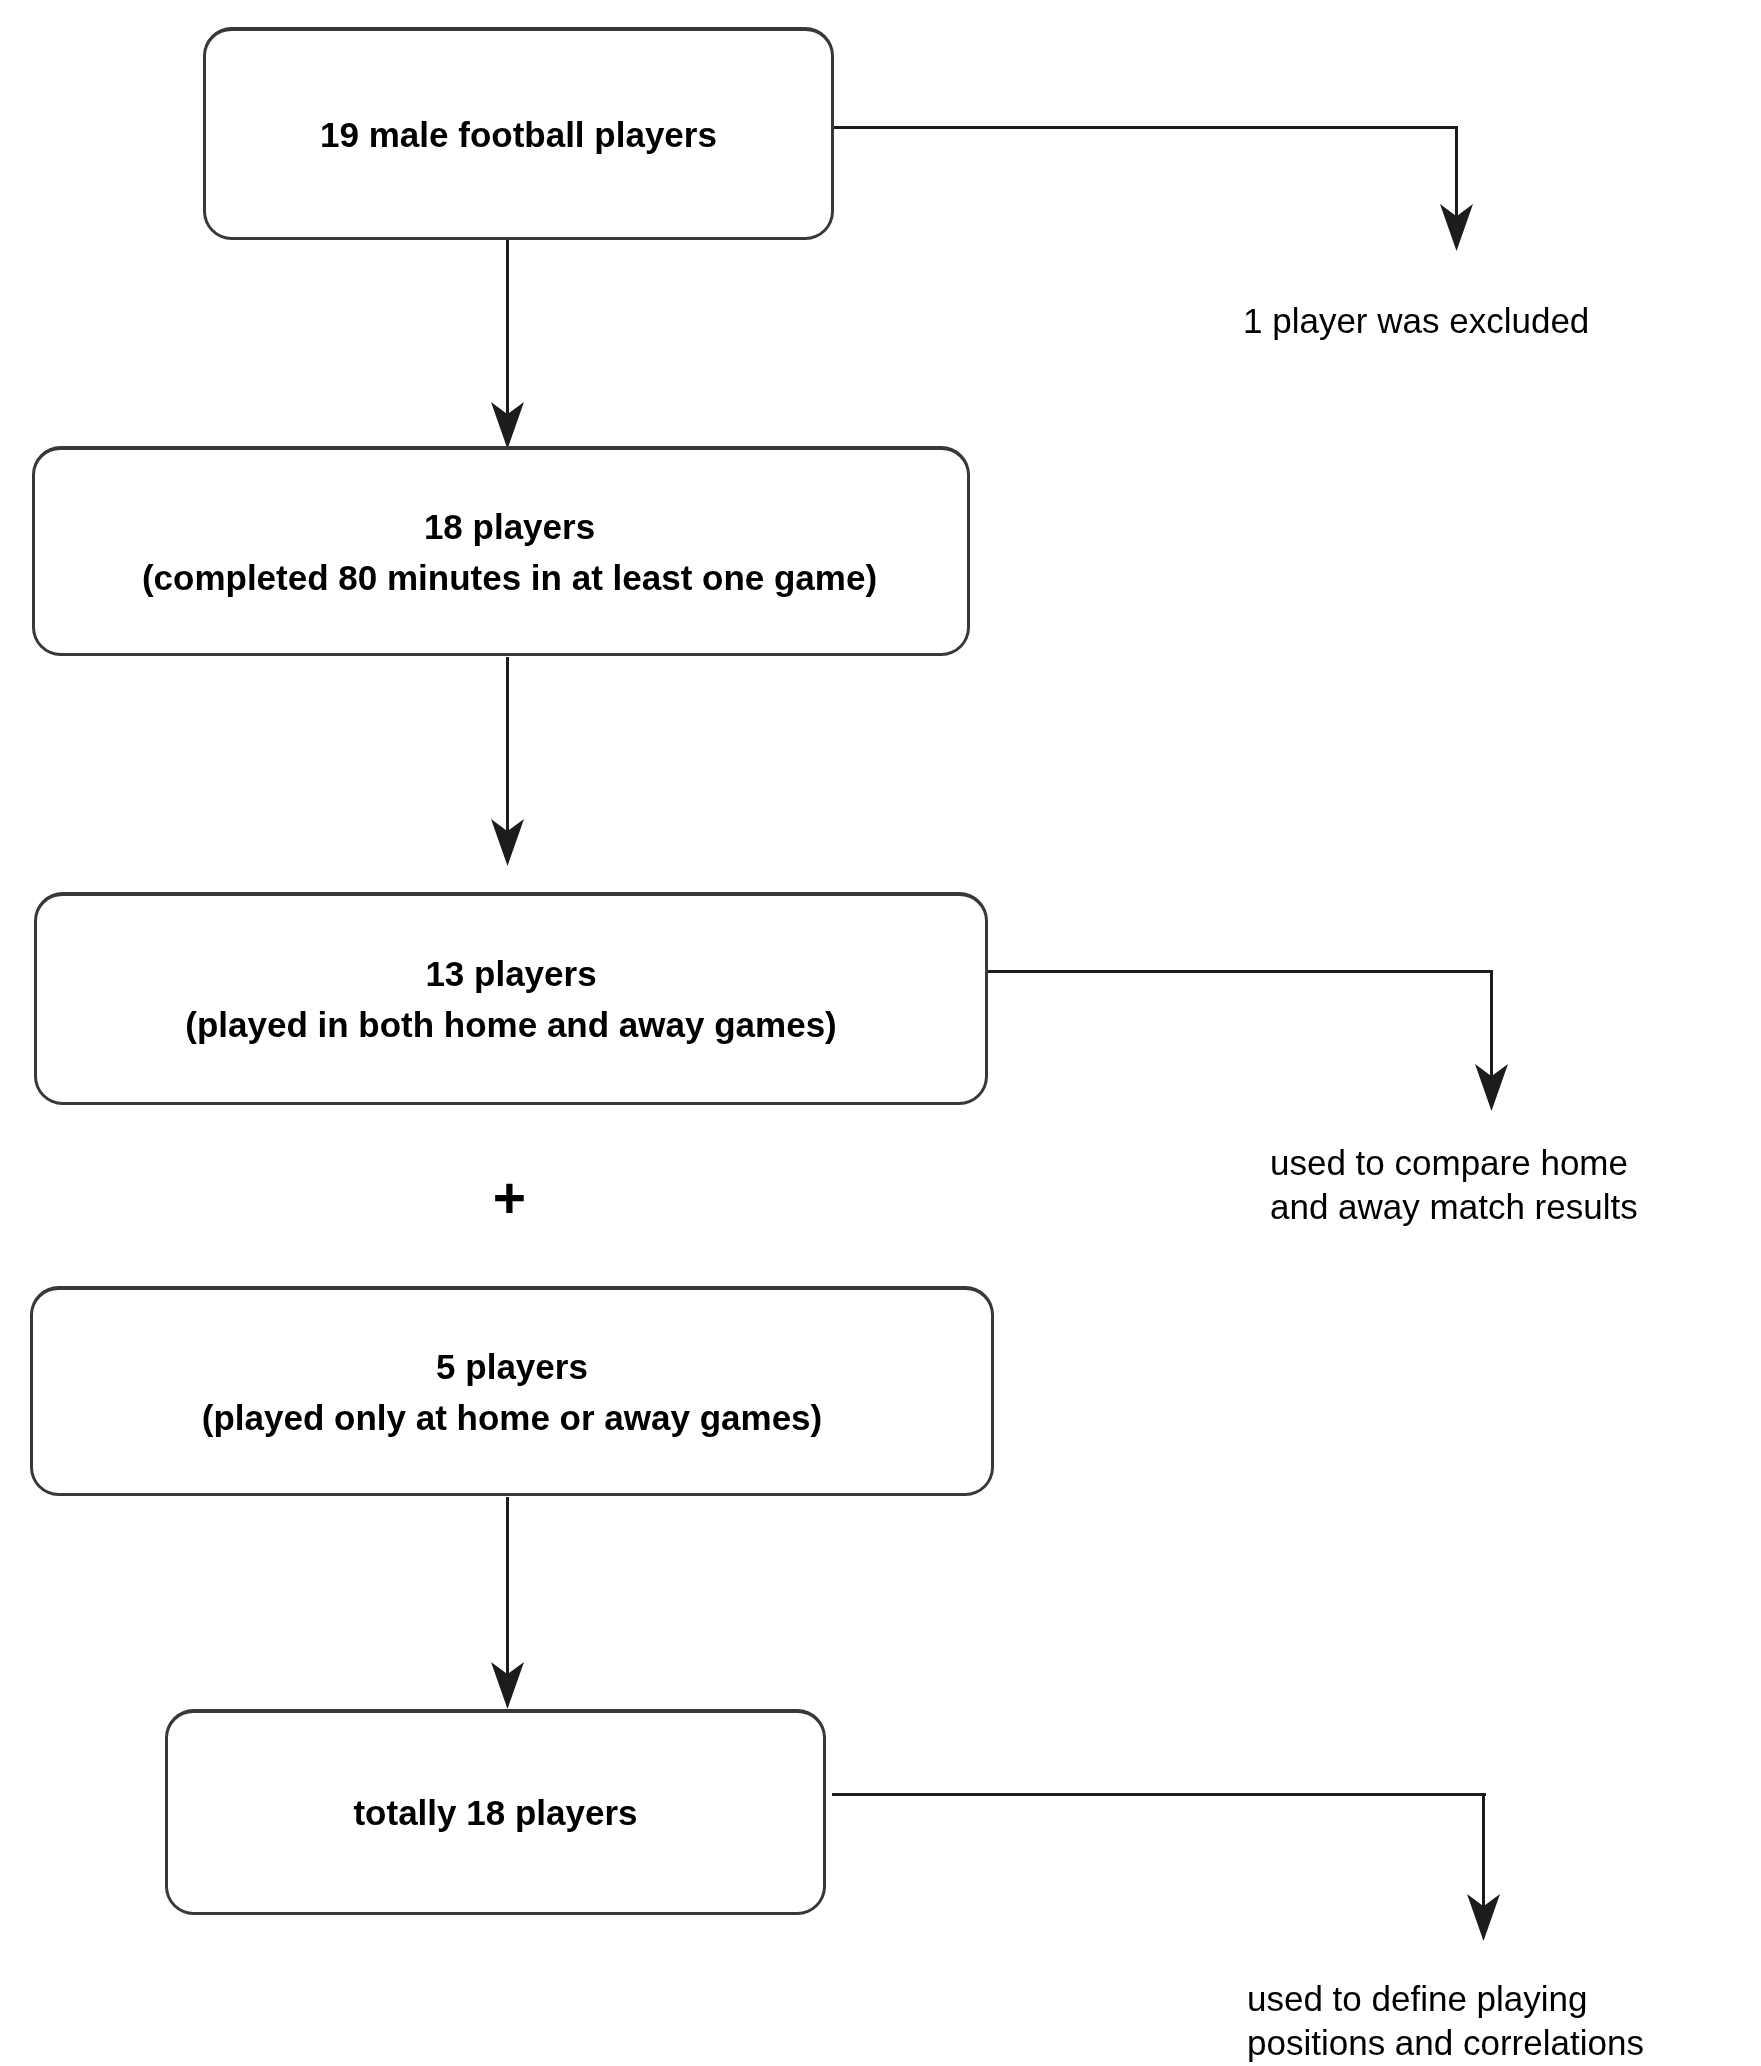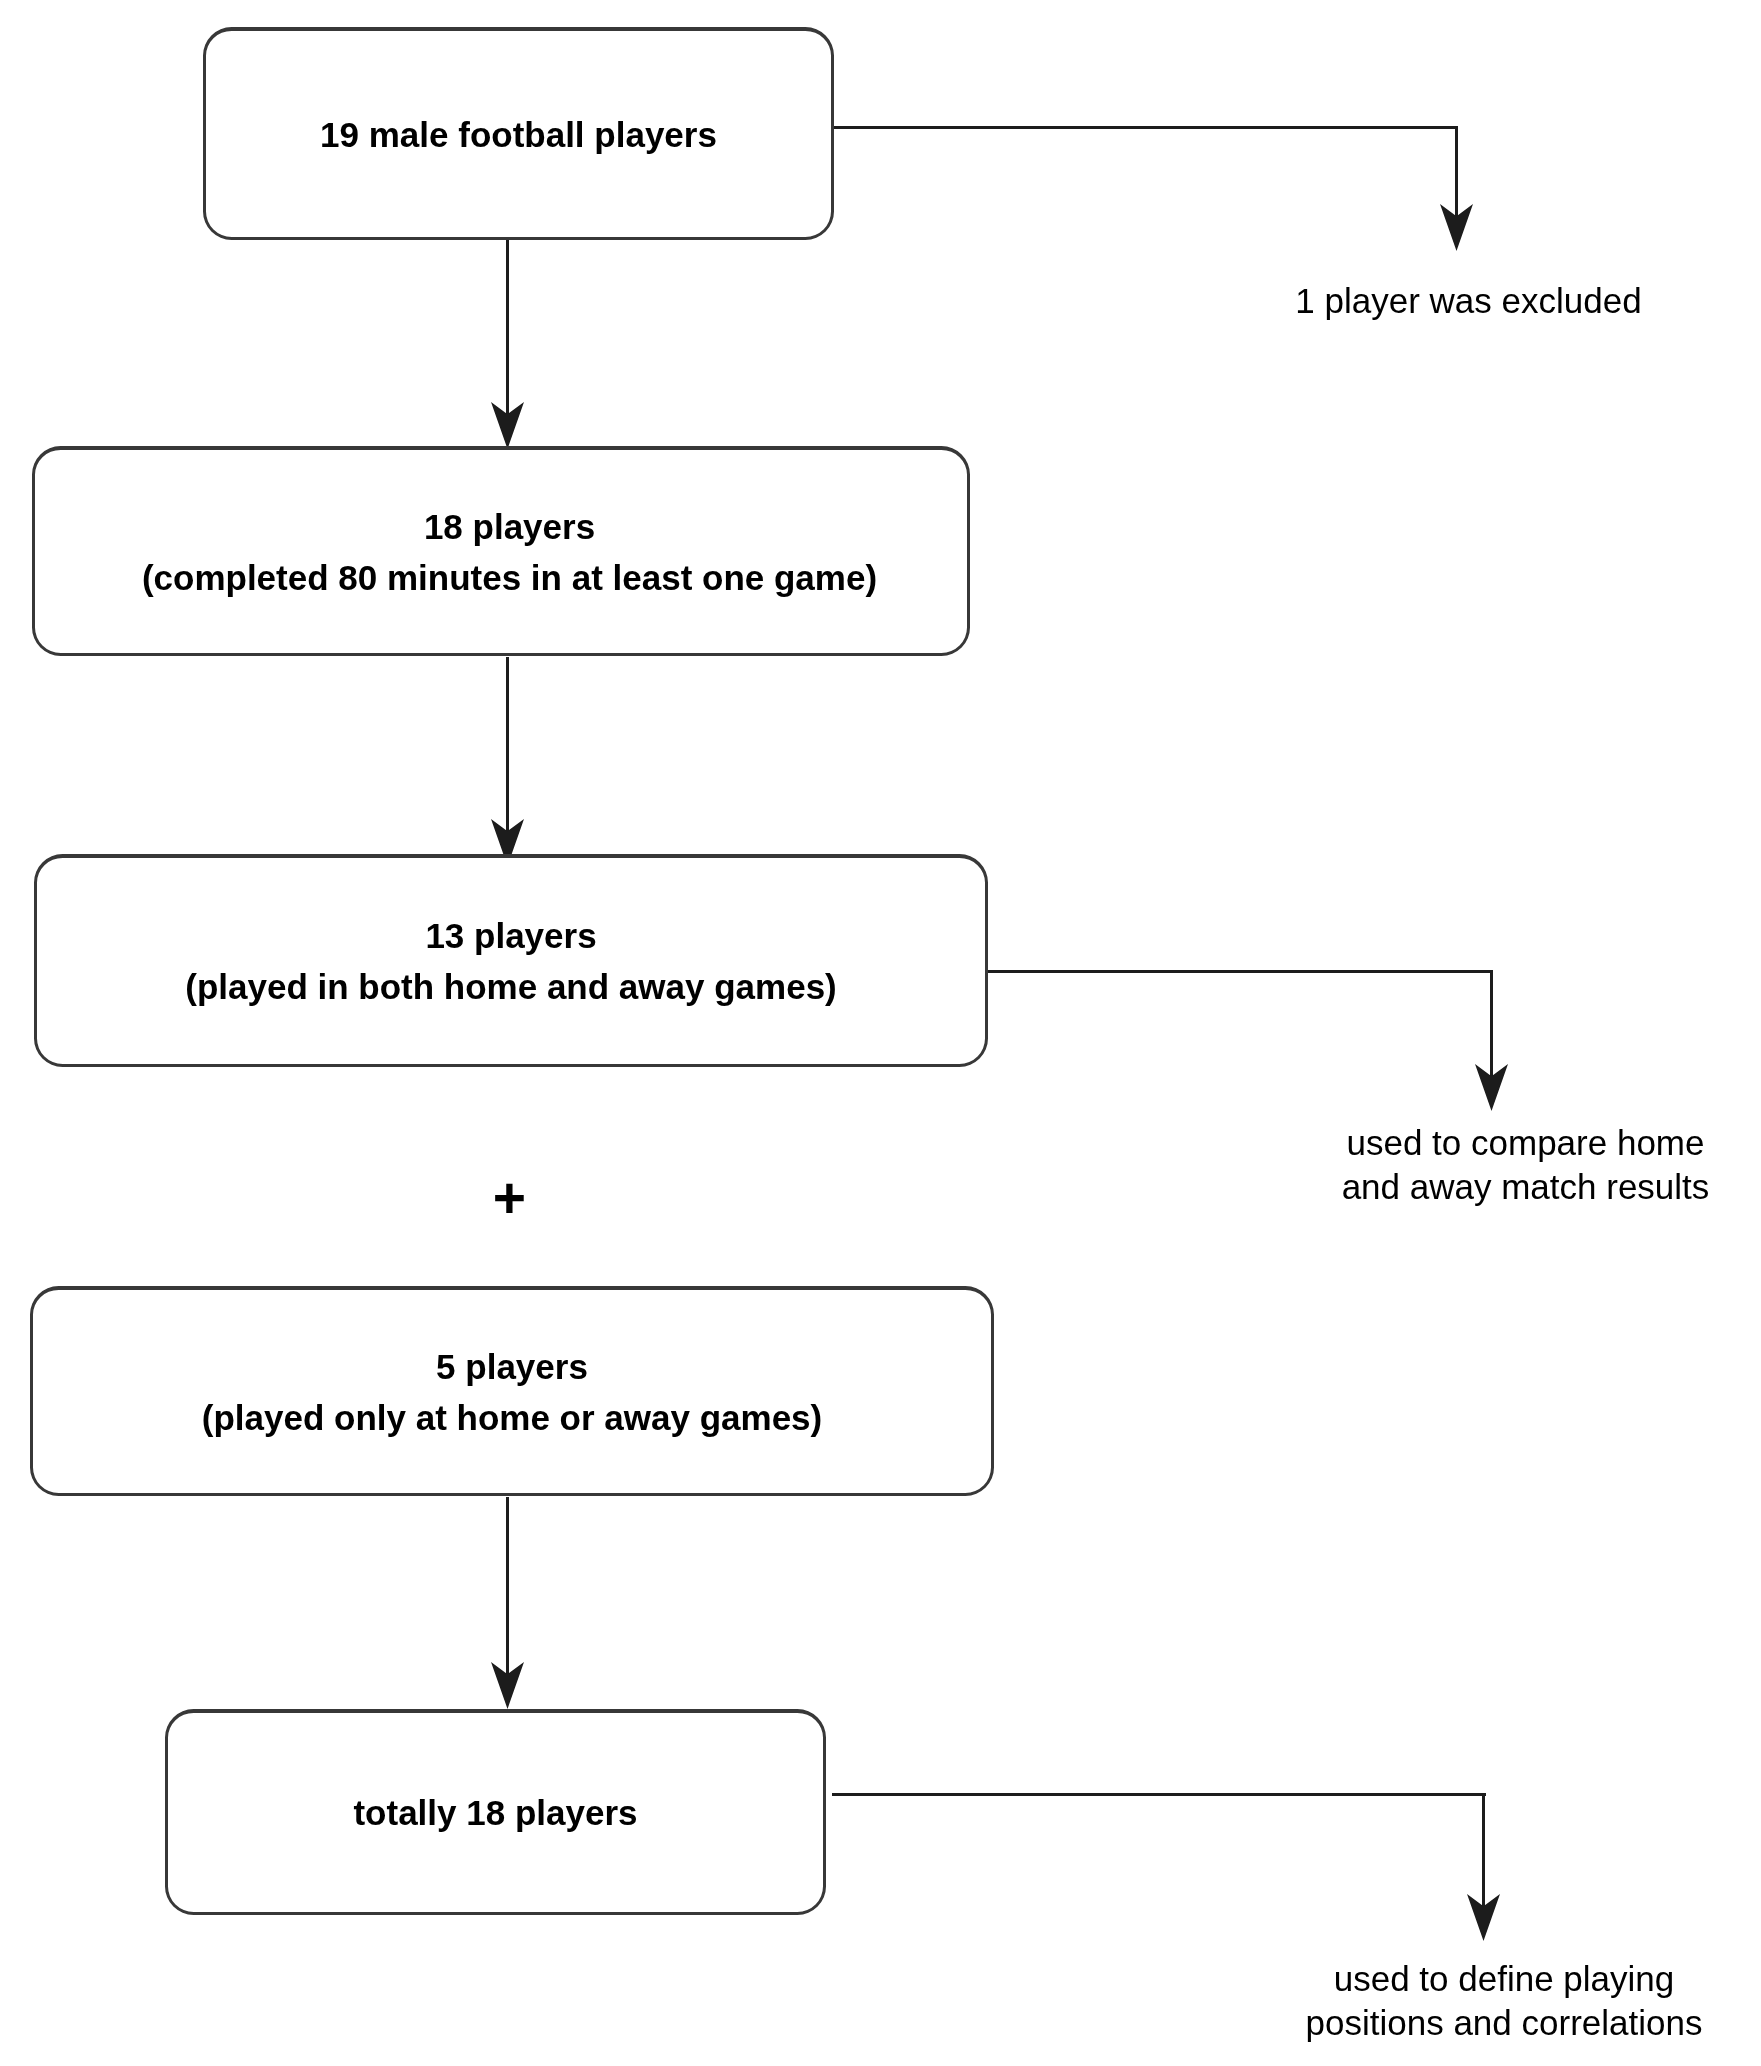--- a/index.html
+++ b/index.html
@@ -46,21 +46,22 @@
     position: absolute;
     width: 33px;
     height: 47px;
     background: var(--line);
     clip-path: polygon(50% 100%, 100% 0%, 50% 26%, 0% 0%);
   }
   .side-label {
     position: absolute;
     font-size: 35px;
     line-height: 44px;
-    text-align: center;
+    text-align: left;
+    margin-top: 20px;
   }
   .side-label span { display: block; white-space: nowrap; }
   .plus {
     position: absolute;
     font-size: 57px;
     font-weight: bold;
     line-height: 65px;
     text-align: center;
   }
 </style>
@@ -84,21 +85,21 @@
   </div>
 
   <div class="box" style="left:32px; top:446px; width:938px; height:210px;padding-left:17px;">
     <span class="box-line">18 players</span>
     <span class="box-line">(completed 80 minutes in at least one game)</span>
   </div>
 
   <div class="vline" style="left:506px; top:657px; height:203px;"></div>
   <div class="arrowhead" style="left:491px; top:819px;"></div>
 
-  <div class="box" style="left:34px; top:854px; width:954px; height:213px;">
+  <div class="box" style="left:34px; top:892px; width:954px; height:213px;">
     <span class="box-line">13 players</span>
     <span class="box-line">(played in both home and away games)</span>
   </div>
 
   <div class="hline" style="left:988px; top:970px; width:505px;"></div>
   <div class="vline" style="left:1490px; top:970px; height:114px;"></div>
   <div class="arrowhead" style="left:1475px; top:1064px;"></div>
   <div class="side-label" style="left:1270px; top:1121px; width:511px;">
     <span>used to compare home</span>
     <span>and away match results</span>

